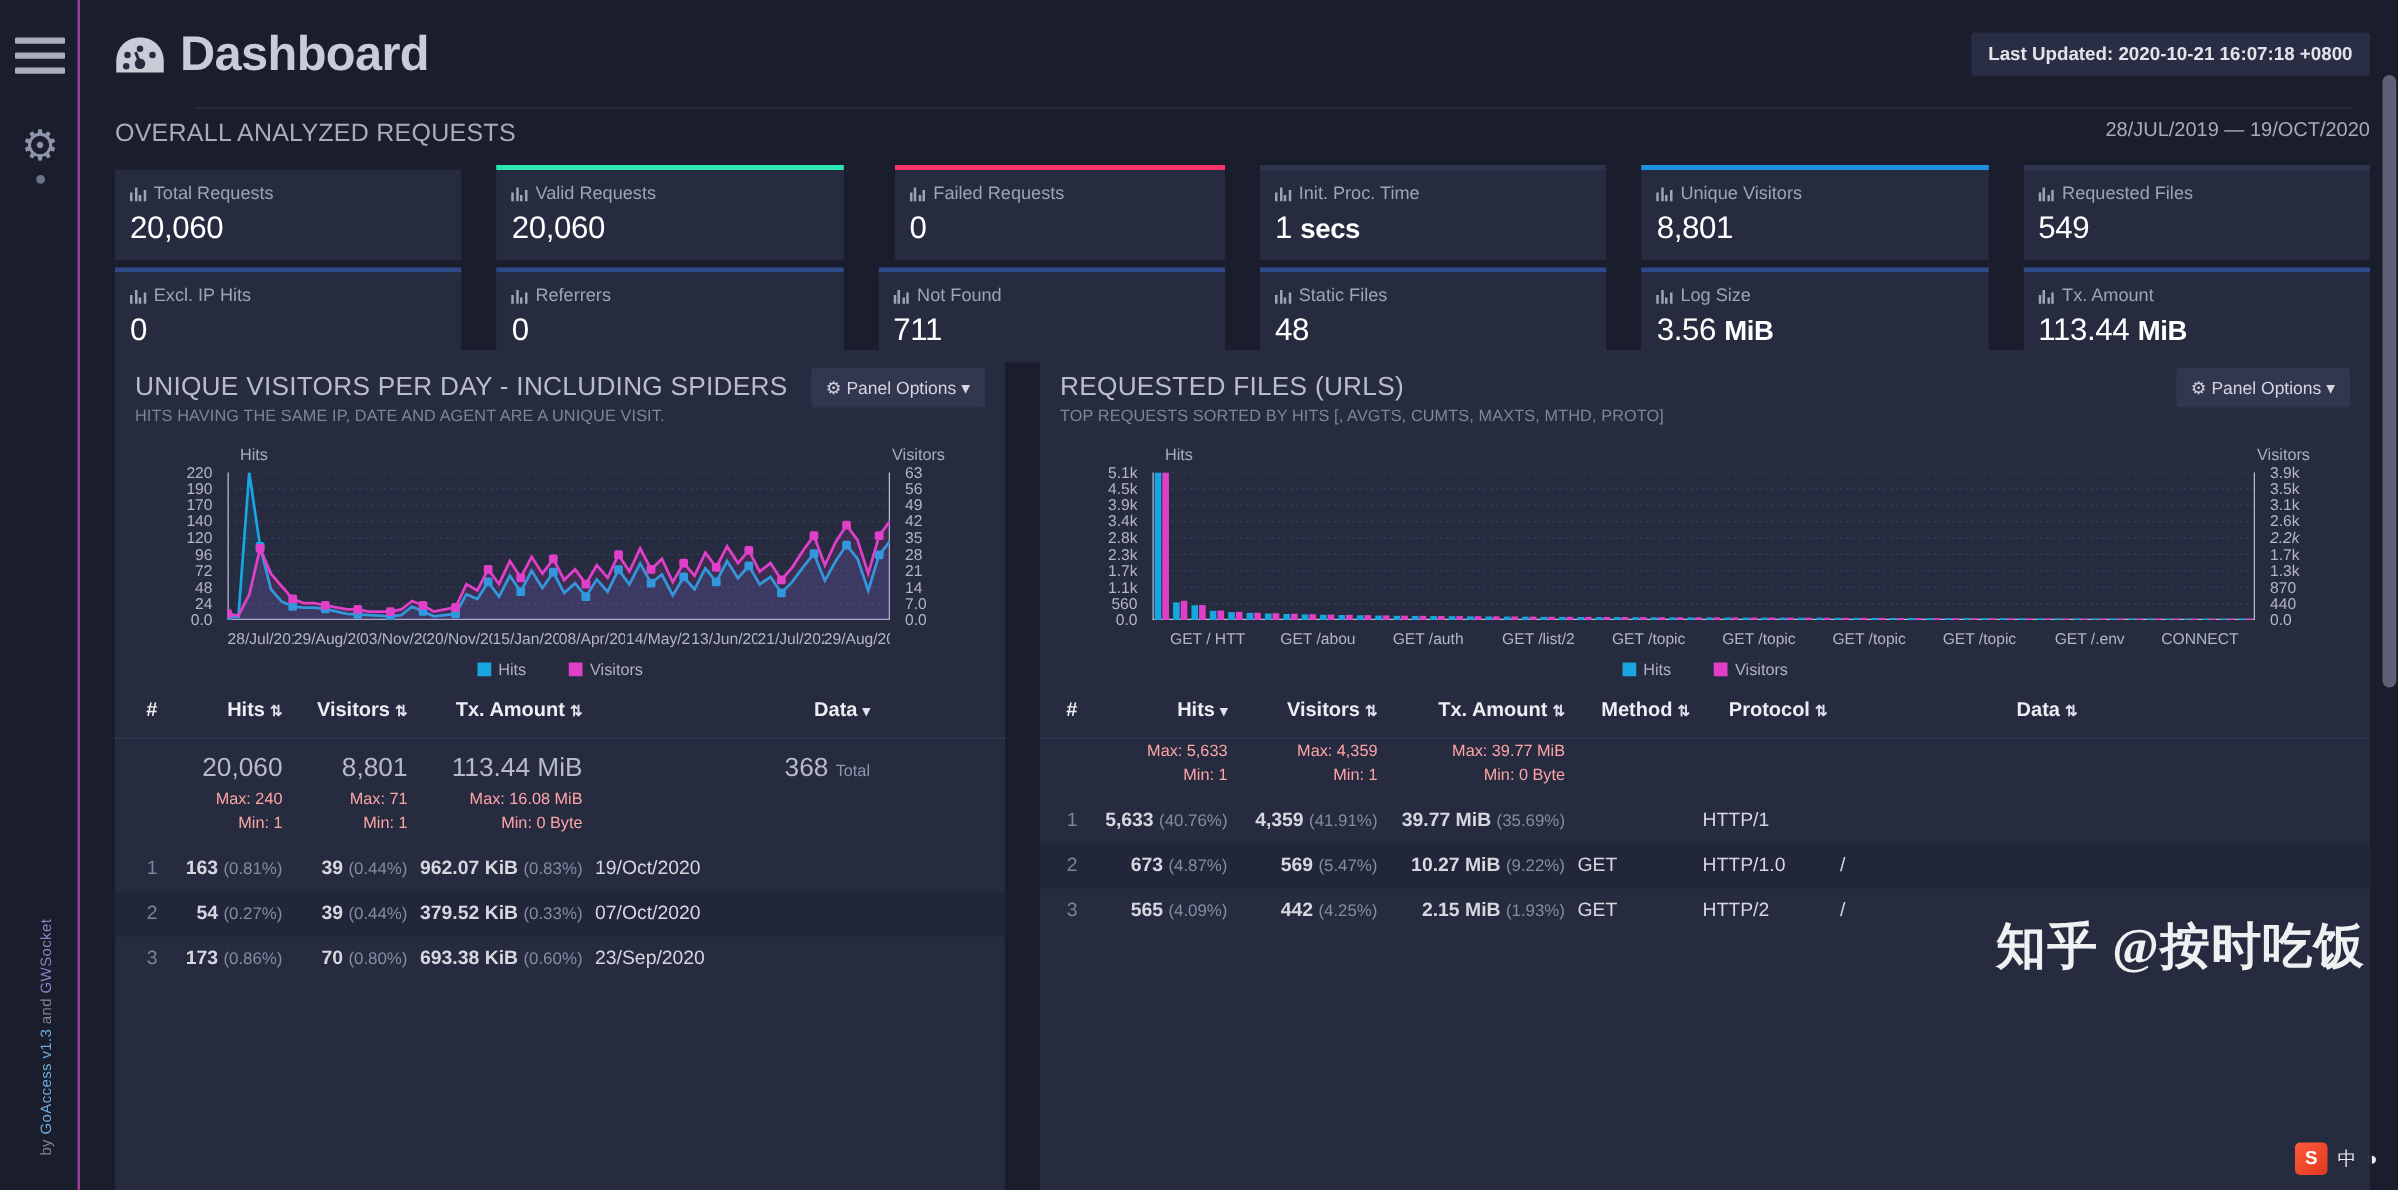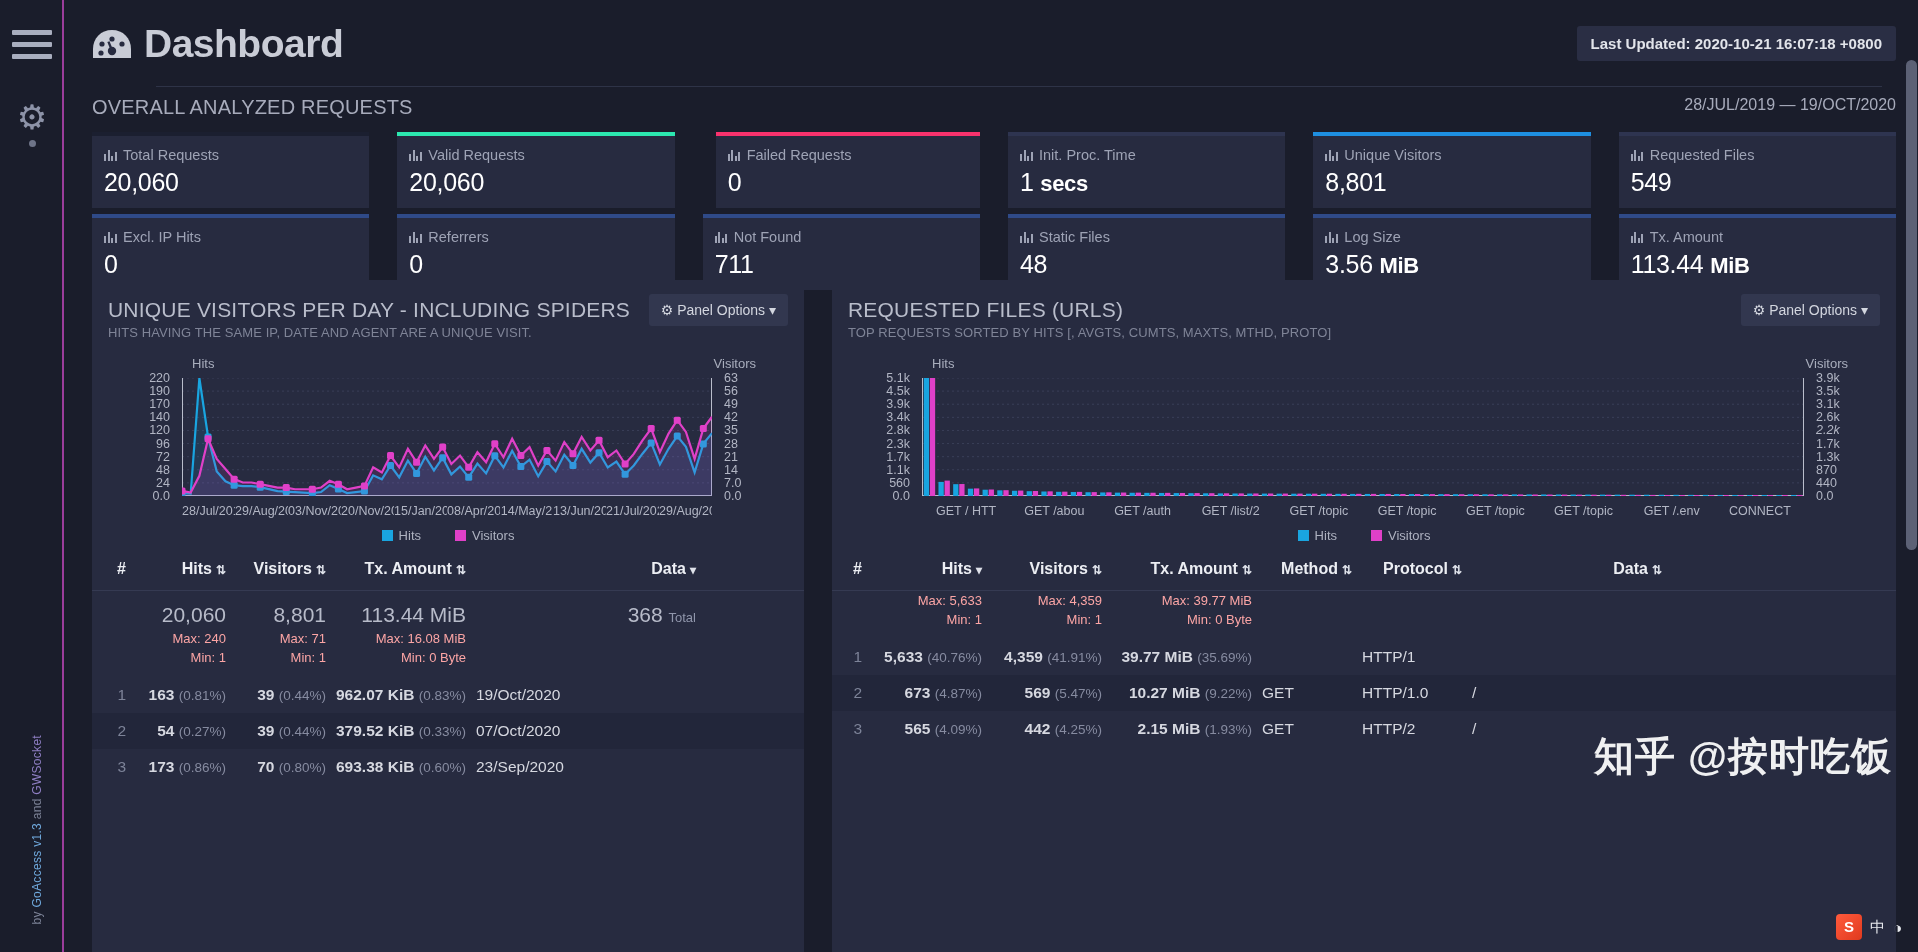--- a/index.html
+++ b/index.html
@@ -101,21 +101,21 @@
   .trow.summary{ font-size:21px; color:#b7bbc9; padding:12px 0 2px 0;}
   .trow.sub{ font-size:13px; color:#fca5a5; padding:2px 0;}
   .pct{ color:#868ba0; font-size:13.5px; }
   .idx{ color:#7d8398; }
   .ttl{ font-size:13px; color:#9096ab; }
   .lefty{ text-align:left !important; }
 
   #watermark{
     position:absolute; right:26px; bottom:168px;
     font-size:40px; font-weight:bold; color:#ffffff; opacity:.93;
-    letter-spacing:1px; z-index:30; font-family:Liberation Sans, sans-serif;
+    letter-spacing:1px; z-index:30; font-family:Liberation Serif, serif;
   }
   #tray{
     position:absolute; right:16px; bottom:8px; height:34px;
     display:flex; align-items:center; gap:8px; z-index:30;
   }
   #tray .sbox{ width:26px;height:26px;border-radius:4px;
      background:linear-gradient(135deg,#ff5a3c,#e03a1e); color:#fff;
      font-size:15px; text-align:center; line-height:26px; font-weight:bold;}
   #tray .t{ color:#e7e9ee; font-size:15px;}
   #scrollbar{ position:absolute; right:0; top:0; width:14px; height:952px; background:#1a1d2b;}

